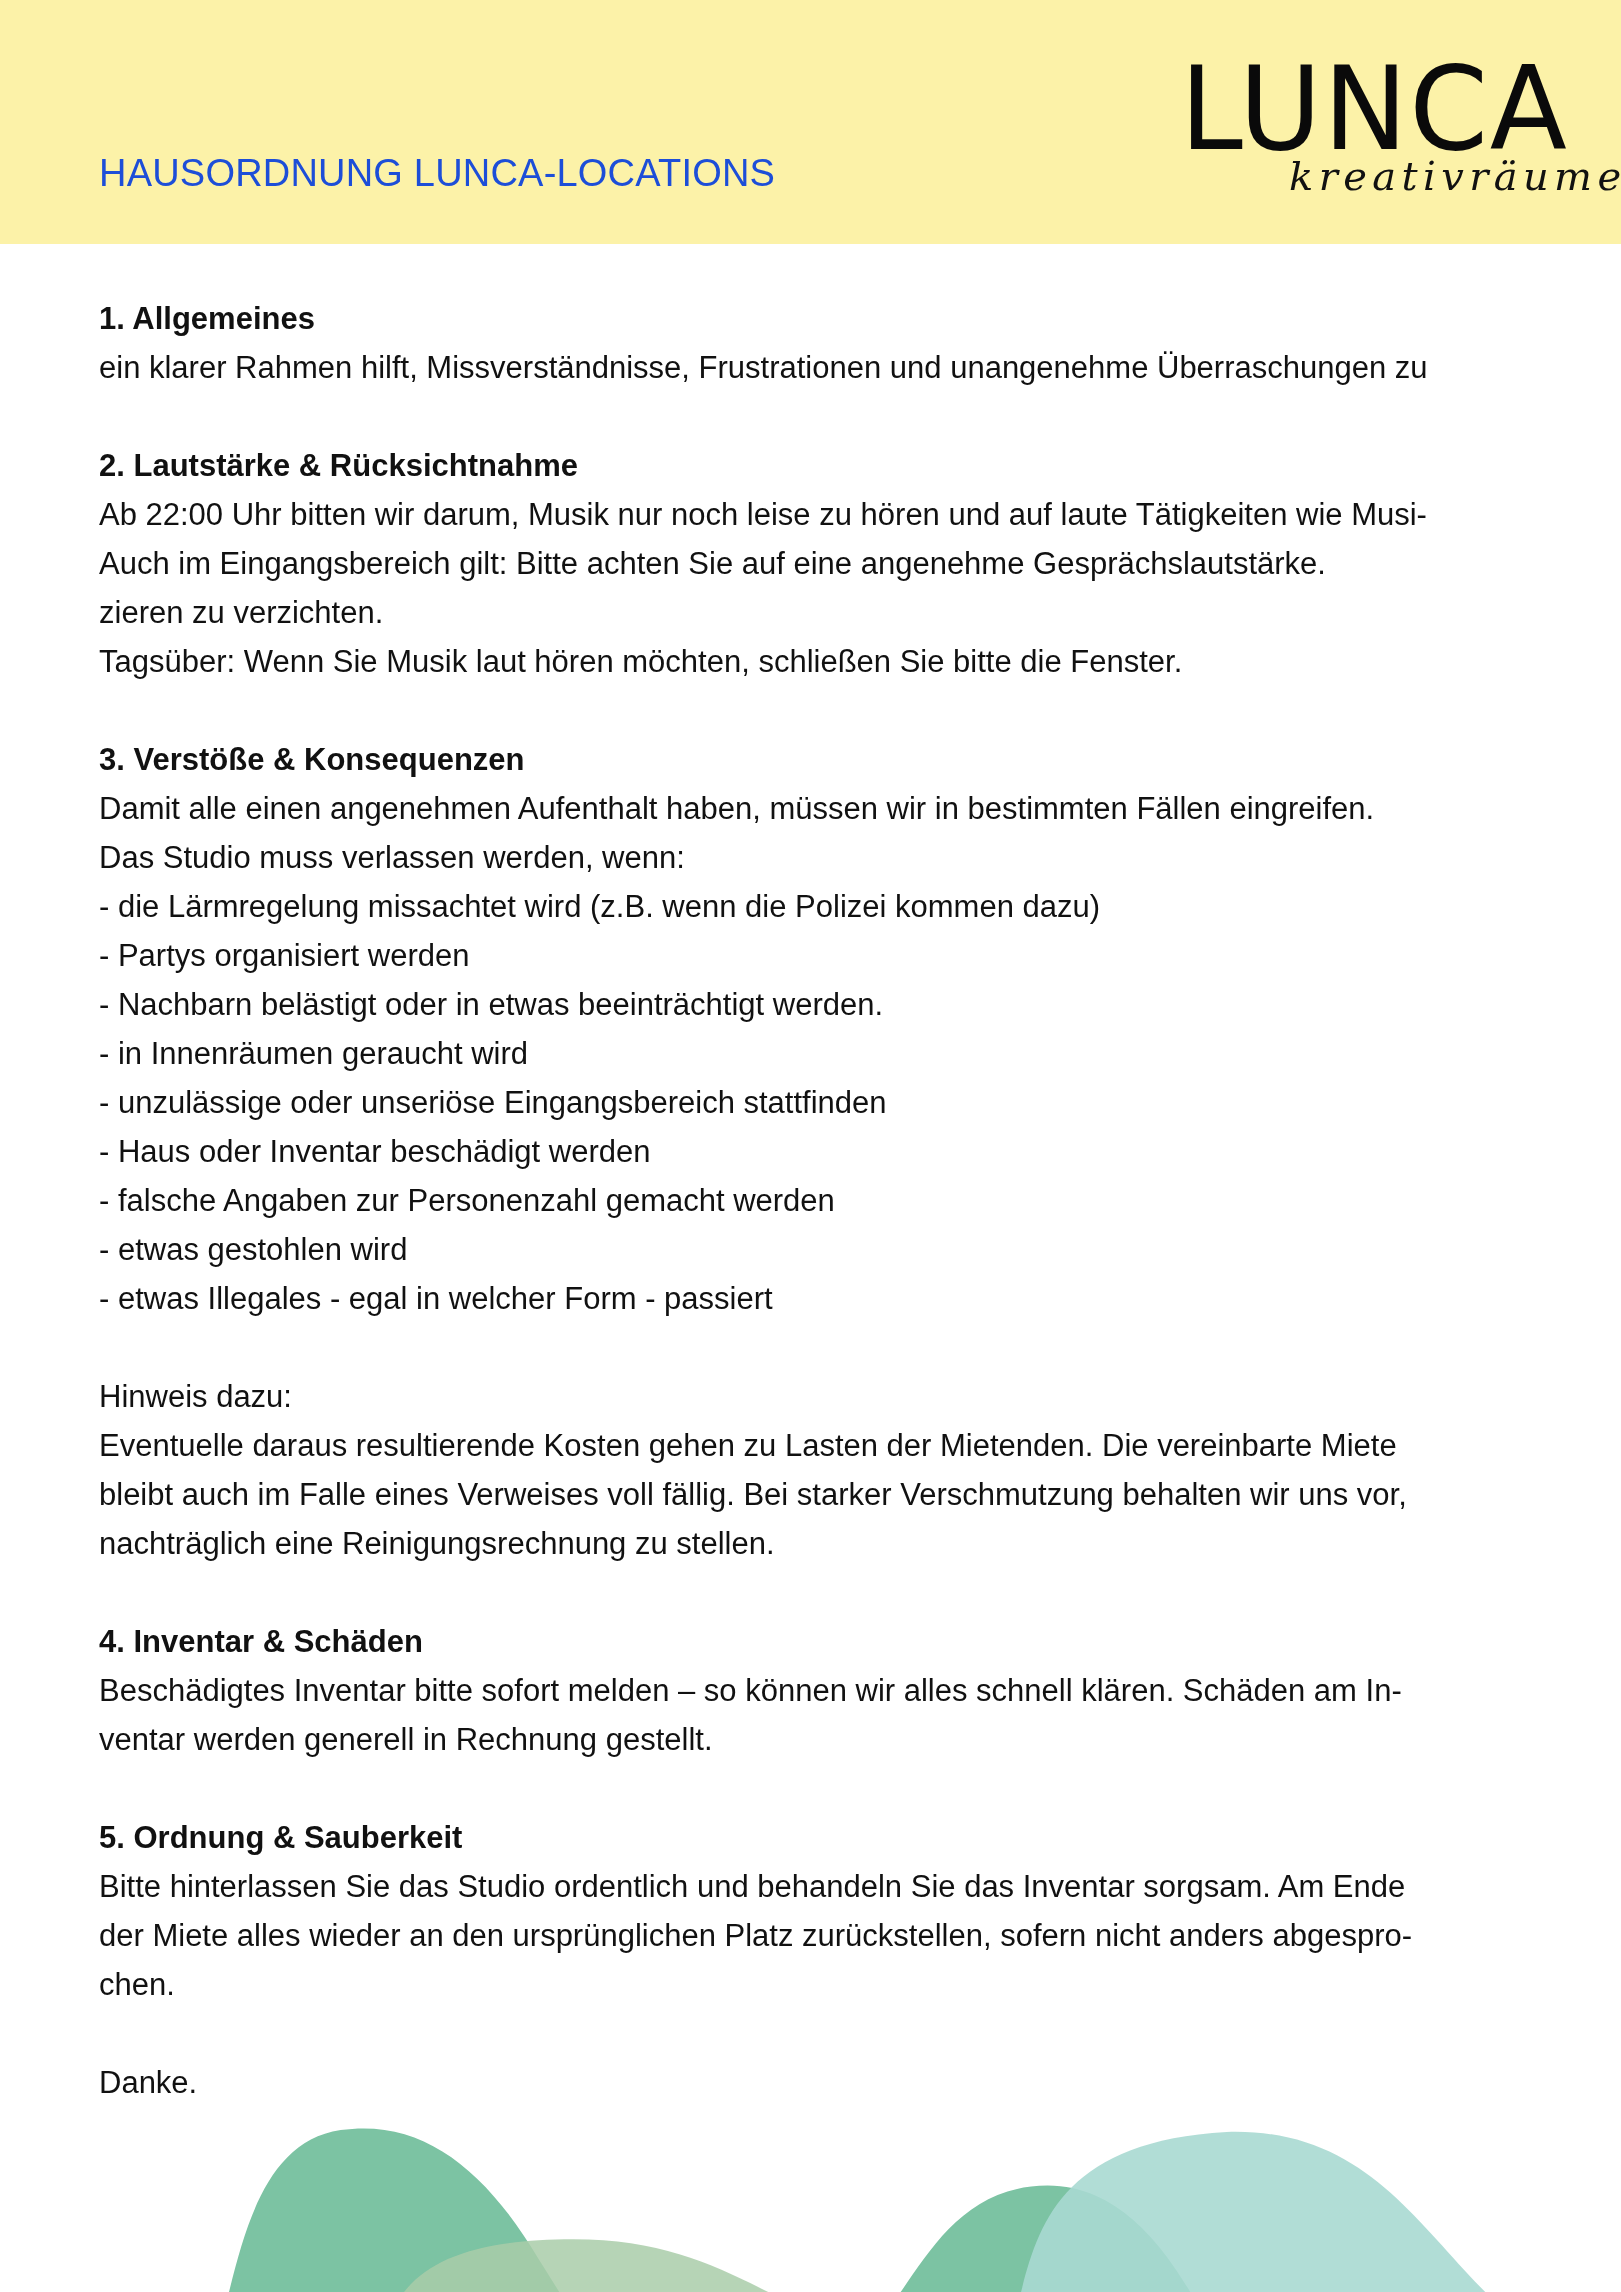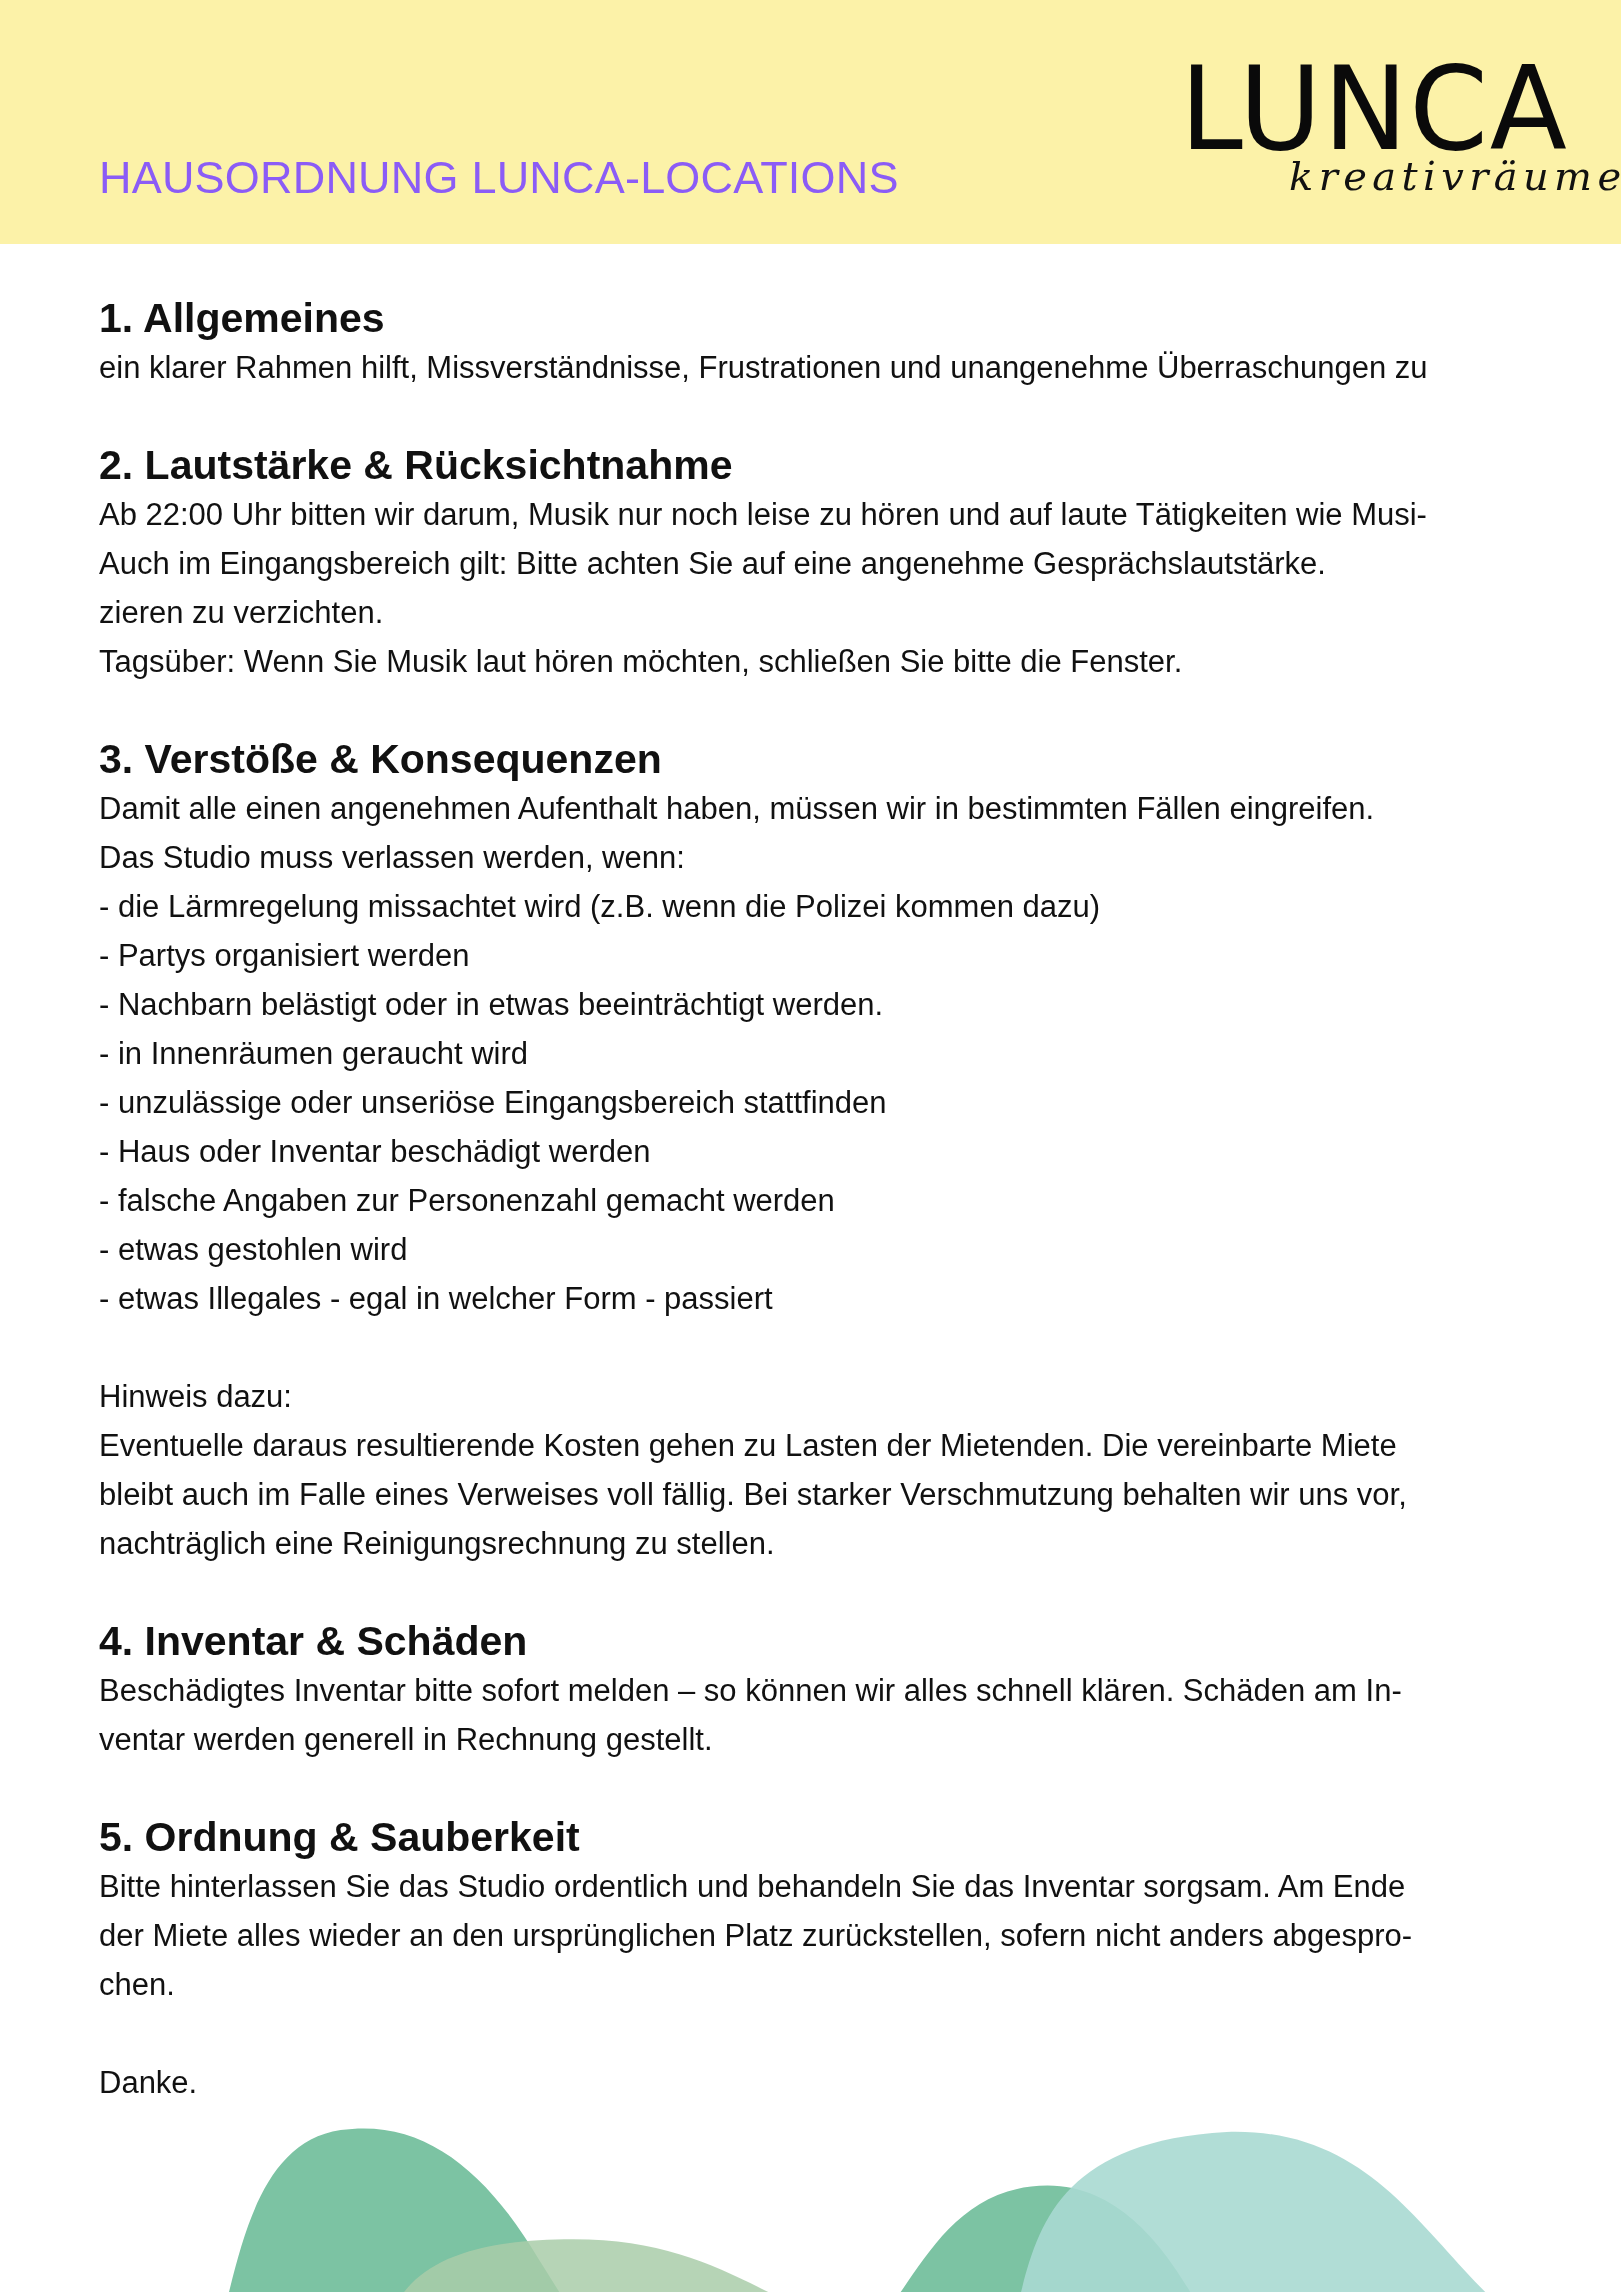--- a/index.html
+++ b/index.html
@@ -19,23 +19,23 @@
       position: absolute;
       left: 0; top: 0;
       width: 1621px;
       height: 244px;
       background: #fcf2a8;
     }
     .doc-title {
       position: absolute;
       left: 99px;
       top: 152px;
-      font-size: 45px;
+      font-size: 38px;
       letter-spacing: 0.2px;
-      color: #8b5cf6;
+      color: #1d4ed8;
       white-space: nowrap;
     }
     .logo {
       position: absolute;
       left: 1180px;
       top: 47px;
       width: 403px;
       height: 161px;
     }
     .logo-main {
@@ -68,21 +68,21 @@
       top: 294px;
       width: 1433px;
       font-size: 31px;
       line-height: 49px;
       color: #111;
     }
     .section { margin-bottom: 49px; }
     .section-heading {
       font-weight: bold;
       margin: 0;
-      font-size: 41px;
+      font-size: 31px;
     }
     .line { margin: 0; white-space: nowrap; }
     .spacer { height: 49px; }
     .blobs {
       position: absolute;
       left: 0;
       top: 2114px;
       width: 1621px;
       height: 179px;
     }

